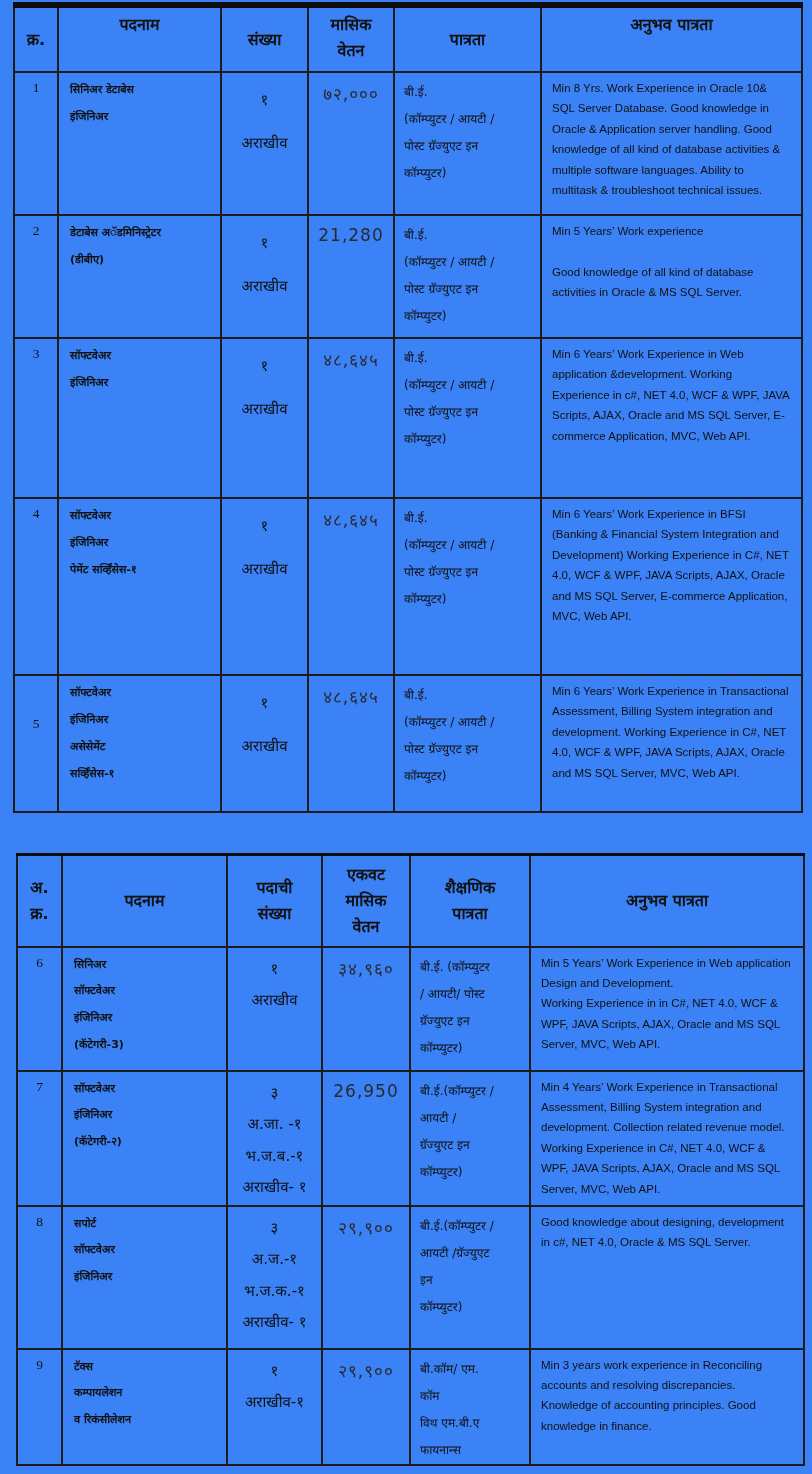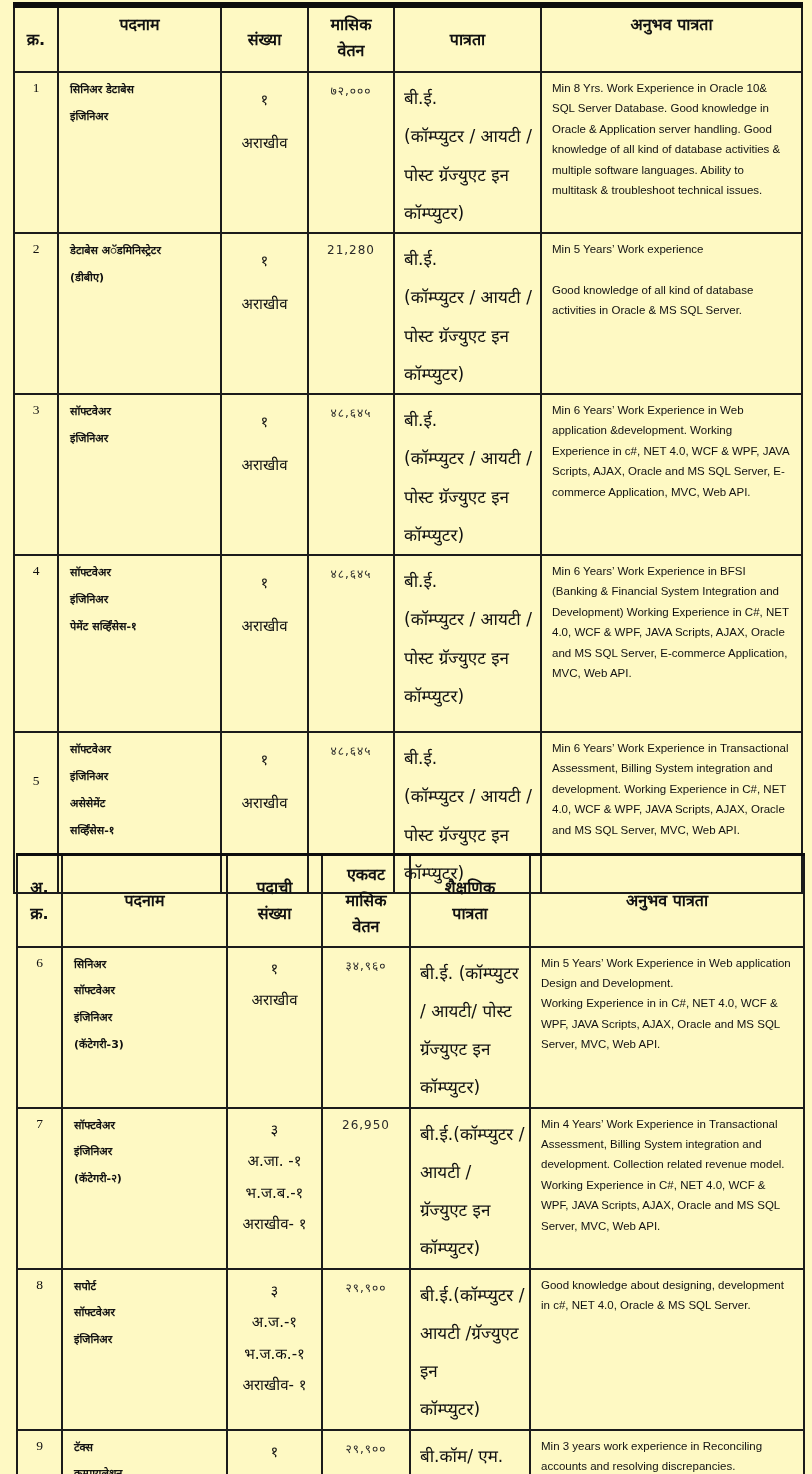--- a/index.html
+++ b/index.html
@@ -1,34 +1,34 @@
 <!DOCTYPE html>
 <html><head>
 <meta charset="utf-8">
 <style>
   html,body{margin:0;padding:0;background:#ffffff;}
-  .page{position:relative;width:812px;height:1474px;background:#fef9c3;overflow:hidden;
+  .page{position:relative;width:812px;height:1474px;background:#3b82f6;overflow:hidden;
         font-family:"DejaVu Sans",sans-serif;color:#111;}
   table{border-collapse:collapse;table-layout:fixed;}
   td,th{border:2px solid #1c1c1c;overflow:hidden;}
   
   .t1{position:absolute;left:13px;top:2px;width:788px;border:2px solid #151515;border-top:6px solid #0d0d0d;}
   
   .t2{position:absolute;left:16px;top:853px;width:789px;border:2px solid #151515;border-top:3px solid #0d0d0d;}
   th{font-weight:bold;font-size:16px;white-space:pre-line;line-height:1.6;text-align:center;padding:4px 2px;}
   .t1 th.h-pos,.t1 th.h-sal,.t1 th.h-exp{vertical-align:top;}
   .t1 th.h-sr,.t1 th.h-qty,.t1 th.h-elig{vertical-align:middle;}
   .t2 th{vertical-align:middle;}
   td{vertical-align:top;}
   .sr{font-family:"Liberation Serif",serif;font-size:13.5px;text-align:center;padding-top:7px;font-weight:normal;}
   .pos{font-weight:bold;font-size:11px;line-height:2.45;white-space:pre-line;padding:4px 4px 0 11px;}
   .qty{font-size:15px;text-align:center;white-space:pre-line;padding-top:6px;line-height:2.1;}
   .t1 .qty{line-height:2.85;}
-  .sal{font-size:12px;text-align:center;padding-top:9px;letter-spacing:1px;color:#2a2a2a;}
-  .elig{font-size:17px;line-height:2.25;white-space:pre-line;padding:6px 2px 0 9px;border-radius:20px;}
+  .sal{font-size:17px;text-align:center;padding-top:9px;letter-spacing:1px;color:#2a2a2a;}
+  .elig{font-size:12px;line-height:2.25;white-space:pre-line;padding:6px 2px 0 9px;border-radius:20px;}
   .exp{font-family:Liberation Sans, sans-serif;font-size:11.5px;line-height:1.78;white-space:pre-line;
        padding:5px 9px 0 10px;}
   .t5 .sr{padding-top:40px;} 
 </style>
 </head>
 <body>
 
 <div class="page">
 
   <table class="t1">

